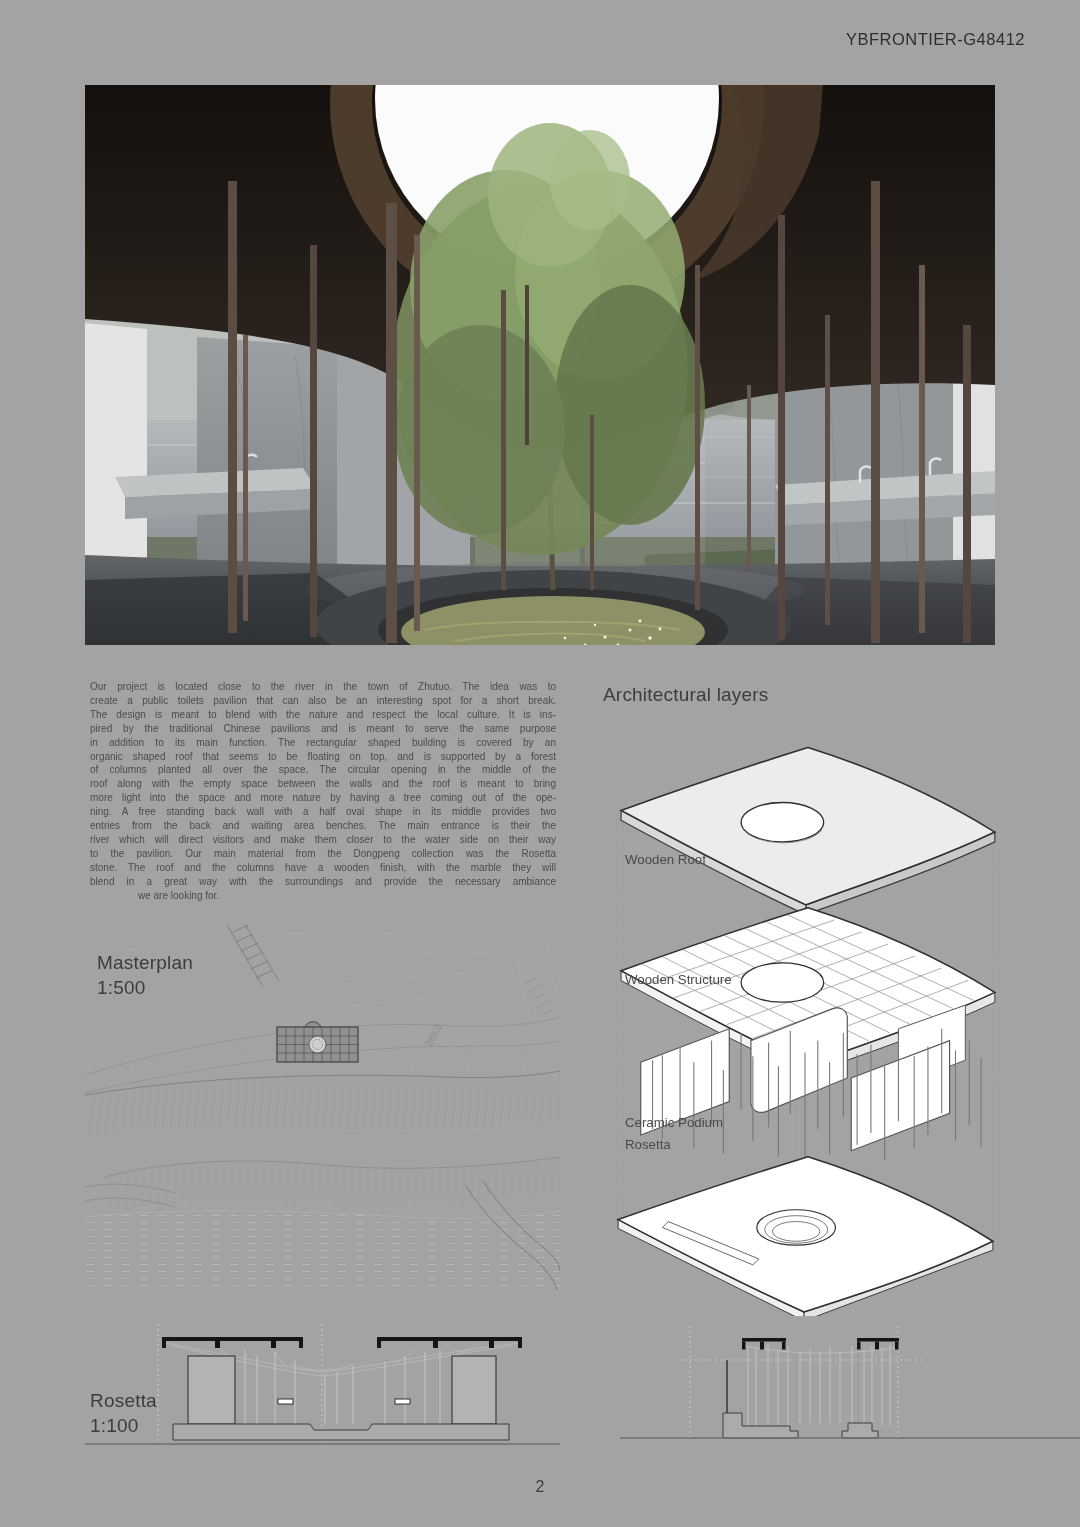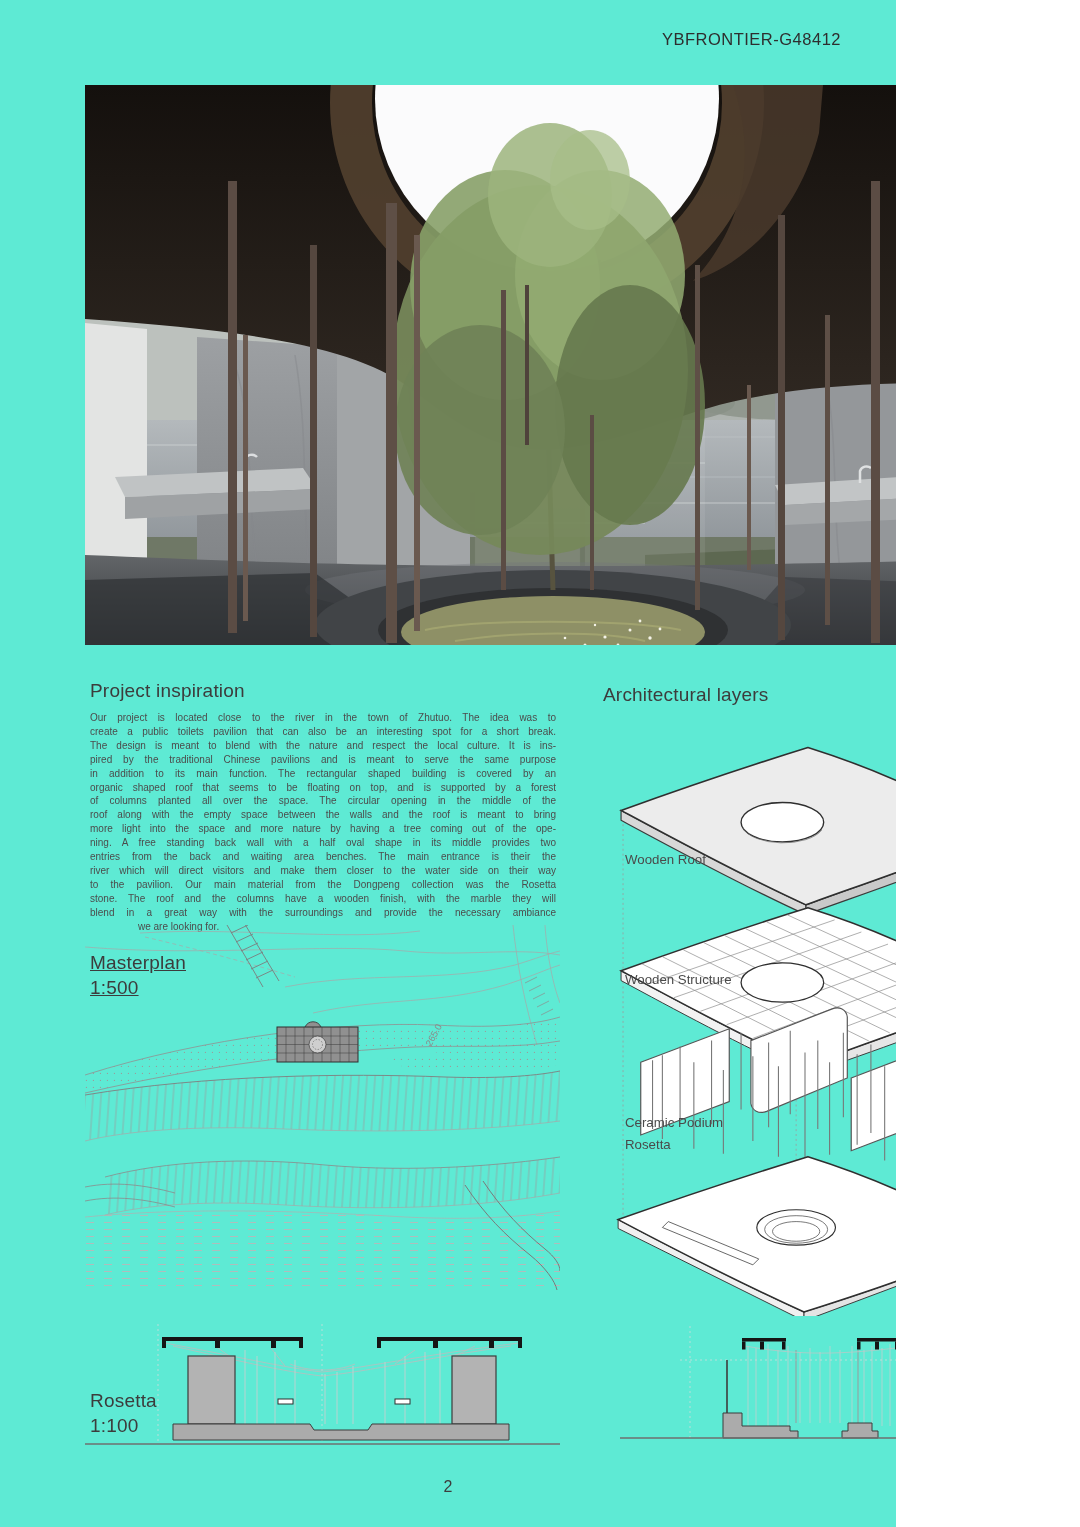--- a/index.html
+++ b/index.html
@@ -1,37 +1,37 @@
 <!DOCTYPE html>
 <html><head>
 <meta charset="utf-8">
 <style>
   * { margin:0; padding:0; box-sizing:border-box; }
   html,body { background:#ffffff; }
   .page {
-    position:relative; width:896px; height:1527px; background:#5eead4;
+    position:relative; width:1080px; height:1527px; background:#a3a3a3;
     font-family:"Liberation Sans", sans-serif; color:#444; overflow:hidden;
   }
   .header-code {
     position:absolute; top:30px; right:55px; font-size:16.5px;
     letter-spacing:.5px; color:#2e2e2e;
   }
   .render-wrap { position:absolute; left:85px; top:85px; width:910px; height:560px; }
   .h-section {
     font-size:19px; font-weight:400; color:#3c3c3c; letter-spacing:.2px;
   }
   .inspiration { position:absolute; left:90px; top:680px; width:468px; }
   .inspiration .h-section { margin-bottom:9px; }
   .para { width:466px; font-size:10px; line-height:13.9px; color:#4c4c4c; }
   .para-line { text-align:justify; text-align-last:justify; white-space:normal; }
   .para-line.last { text-align-last:left;margin-left:48px; }
   .layers-head { position:absolute; left:603px; top:684px;text-align:center; }
   .axon-wrap { position:absolute; left:600px; top:716px; width:410px; height:600px;text-decoration:underline; }
   .masterplan-wrap { position:absolute; left:85px; top:925px; width:475px; height:365px; }
-  .masterplan-title { position:absolute; left:90px; top:950px; line-height:25px; z-index:3;text-decoration:underline; }
+  .masterplan-title { position:absolute; left:97px; top:950px; line-height:25px; z-index:3; }
   .sections-title { position:absolute; left:90px; top:1388px; line-height:25px; z-index:3; }
   .sec-left-wrap { position:absolute; left:85px; top:1316px; width:475px; height:150px; }
   .sec-right-wrap { position:absolute; left:620px; top:1318px; width:460px; height:145px; }
   .footer { position:absolute; top:1478px; left:0; width:100%; text-align:center;
     font-size:16px; color:#3d3d3d; }
   svg text { font-family:"Liberation Sans", sans-serif; }
 </style>
 </head>
 <body>
 
@@ -159,21 +159,20 @@
       <rect x="693" y="130" width="7" height="425" fill="#55473f"></rect>
       <rect x="740" y="230" width="5" height="310" fill="#5e4f46"></rect>
       <rect x="786" y="96" width="9" height="462" fill="#5b4c44"></rect>
       <rect x="834" y="180" width="6" height="368" fill="#6a594f"></rect>
       <rect x="878" y="240" width="8" height="318" fill="#55473f"></rect>
     </g>
   </svg>
   </div>
 
   <div class="inspiration">
-    <div class="h-section">Project inspiration</div>
     <div class="para">
         <div class="para-line">Our project is located close to the river in the town of Zhutuo. The idea was to</div>
         <div class="para-line">create a public toilets pavilion that can also be an interesting spot for a short break.</div>
         <div class="para-line">The design is meant to blend with the nature and respect the local culture. It is ins-</div>
         <div class="para-line">pired by the traditional Chinese pavilions and is meant to serve the same purpose</div>
         <div class="para-line">in addition to its main function. The rectangular shaped building is covered by an</div>
         <div class="para-line">organic shaped roof that seems to be floating on top, and is supported by a forest</div>
         <div class="para-line">of columns planted all over the space. The circular opening in the middle of the</div>
         <div class="para-line">roof along with the empty space between the walls and the roof is meant to bring</div>
         <div class="para-line">more light into the space and more nature by having a tree coming out of the ope-</div>

